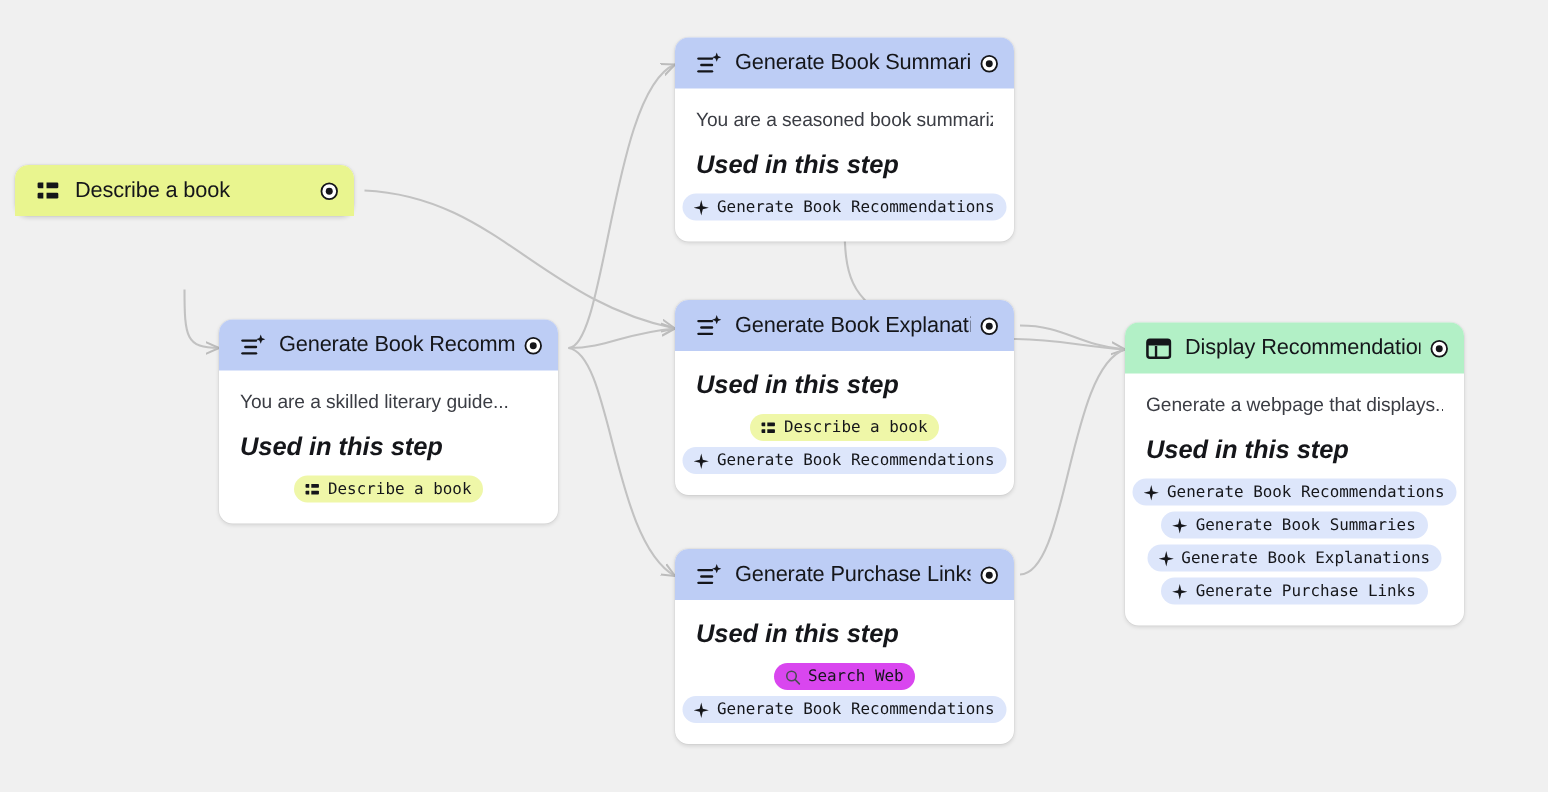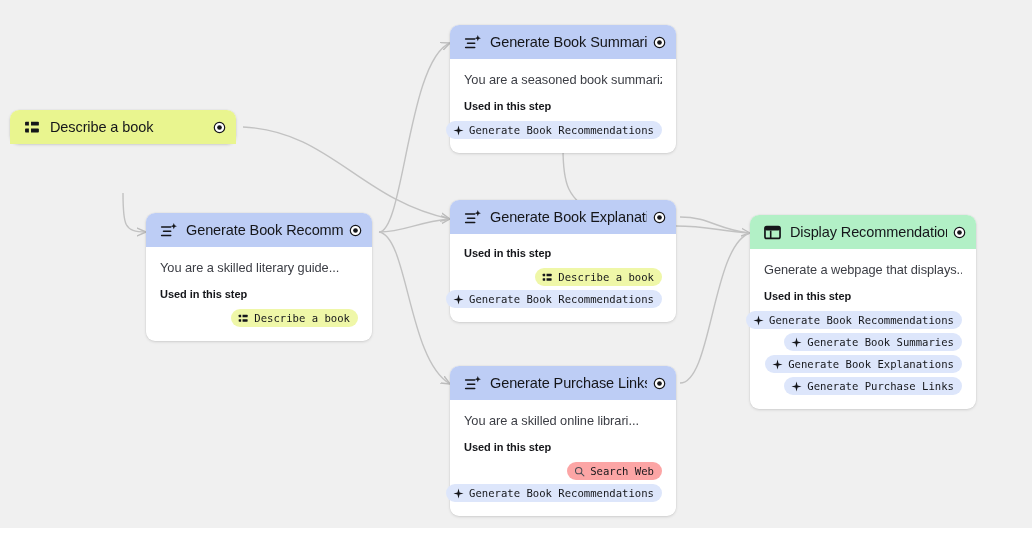--- a/index.html
+++ b/index.html
@@ -73,42 +73,43 @@
   }
   .desc {
     font-size: 12.8px;
     color: #3b3d44;
     white-space: nowrap;
     overflow: hidden;
     margin: 0 0 13px 0;
     letter-spacing: -0.05px;
   }
   .used-label {
-    font-size: 11px;
+    font-size: 17px;
     font-weight: bold;
     color: #15161a;
     margin: 0 0 9px 0;
     letter-spacing: -0.05px;
-  }
-  .chips { display: flex; flex-direction: column; align-items: flex-end; gap: 4px; }
+    font-style: italic;
+  }
+  .chips { display: flex; flex-direction: column; align-items: center; gap: 4px; }
   .chip {
     display: inline-flex;
     align-items: center;
     gap: 5px;
     border-radius: 10px;
     padding: 2px 8px 2px 7px;
     font-family: "DejaVu Sans Mono", monospace;
     font-size: 10.6px;
     color: #15161a;
     white-space: nowrap;
     line-height: 14px;
   }
   .chip.yellow { background: #eff7a8; }
   .chip.blue   { background: #dde6fb; }
-  .chip.gray   { background: #fca5a5; }
+  .chip.gray   { background: #d946ef; }
   .chip-icon { width: 11px; height: 11px; display: block; flex: 0 0 auto; }
 
   
   #node-describe-a-book        { left: 10px;  top: 110px; width: 226px; }
   #node-generate-book-recommendations { left: 146px; top: 213px; width: 226px; }
   #node-generate-book-summaries{ left: 450px; top: 25px;  width: 226px; }
   #node-generate-book-explanations    { left: 450px; top: 200px; width: 226px; }
   #node-generate-purchase-links{ left: 450px; top: 366px; width: 226px; }
   #node-display-recommendations-page  { left: 750px; top: 215px; width: 226px; }
 </style>
@@ -261,21 +262,20 @@
         <rect x="0.8" y="12" width="10" height="1.5" rx="0.75" fill="#15161a"></rect>
         <path d="M13 1 L13.8 3.1 L15.9 3.9 L13.8 4.7 L13 6.8 L12.2 4.7 L10.1 3.9 L12.2 3.1 Z" fill="#15161a"></path>
       </svg>
       <span class="node-title">Generate Purchase Links</span>
       <svg class="port" viewBox="0 0 14 14">
         <circle cx="7" cy="7" r="5.6" fill="#ffffff" stroke="#15161a" stroke-width="1.3"></circle>
         <circle cx="7" cy="7" r="2.5" fill="#15161a"></circle>
       </svg>
     </div>
     <div class="node-body">
-      <p class="desc">You are a skilled online librari...</p>
       <p class="used-label">Used in this step</p>
       <div class="chips">
         <span class="chip gray">
           <svg class="chip-icon" viewBox="0 0 16 16">
             <circle cx="6.8" cy="6.8" r="4.6" fill="none" stroke="#4a4c53" stroke-width="1.5"></circle>
             <line x1="10.3" y1="10.3" x2="14.4" y2="14.4" stroke="#4a4c53" stroke-width="1.5" stroke-linecap="round"></line>
           </svg>
           <span>Search Web</span>
         </span>
         <span class="chip blue">

